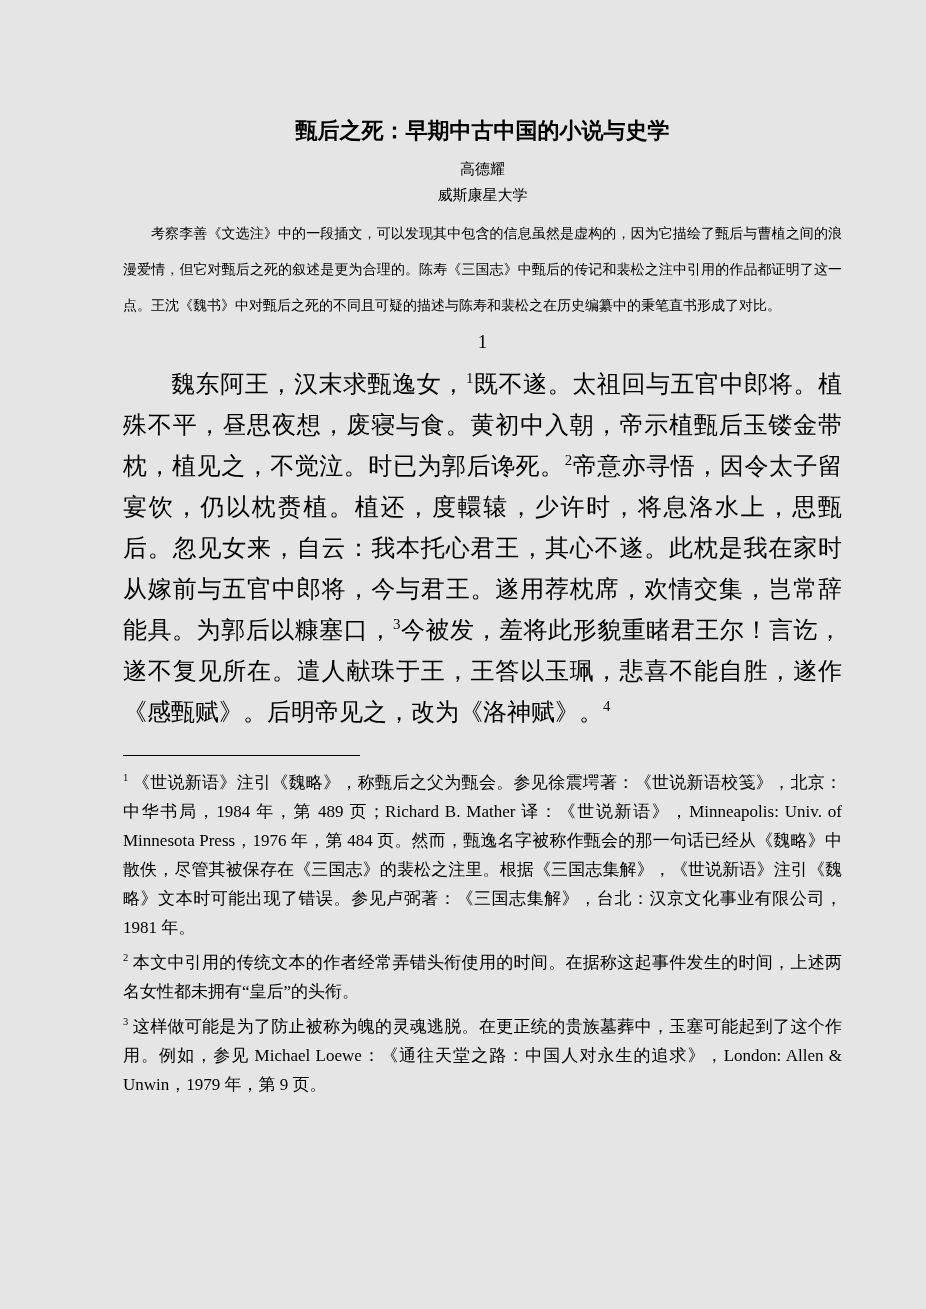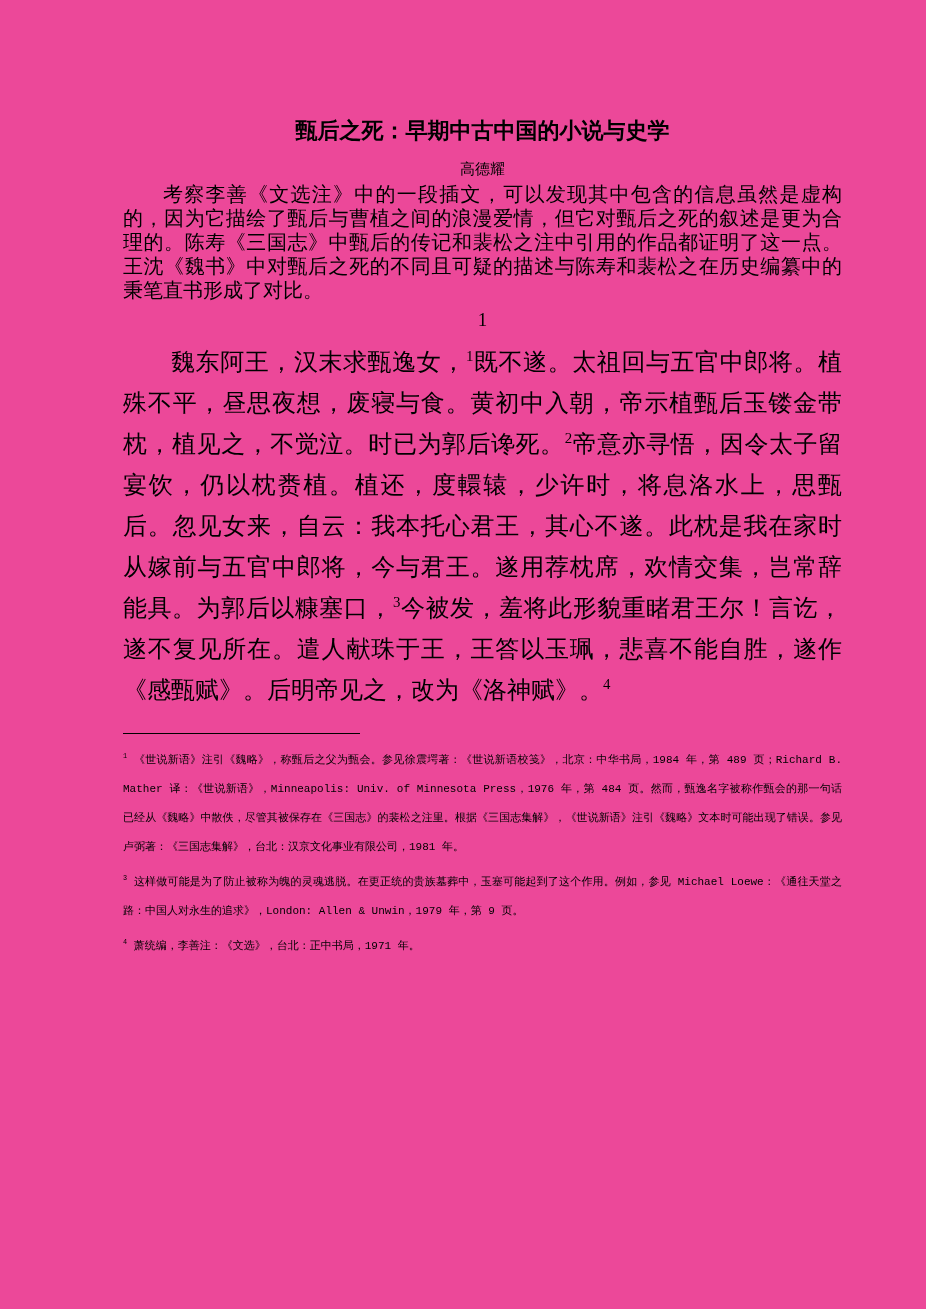--- a/index.html
+++ b/index.html
@@ -8,38 +8,38 @@
     width: 926px;
     min-height: 1309px;
     margin: 0 auto;
     color: #000000;
     font-family: "Liberation Serif", "DejaVu Serif", serif;
   }
   .page {
     width: 926px;
     min-height: 1309px;
     padding: 116px 84px 40px 123px;
-    background: #ec4899;
+    background: #e5e5e5;
   }
   .title {
     font-size: 22px;
     font-weight: bold;
     text-align: center;
     line-height: 30px;
     margin-bottom: 10px;
   }
   .author, .affiliation {
     font-size: 15px;
     text-align: center;
     line-height: 26px;
   }
   .affiliation { margin-bottom: 8px; }
   .body-para {
-    font-size: 20px;
-    line-height: 24px;
+    font-size: 14px;
+    line-height: 36px;
     text-align: justify;
     text-indent: 2em;
   }
   .section-num {
     font-size: 19px;
     line-height: 36px;
     text-align: center;
   }
   .quote-para {
     font-size: 24px;
@@ -52,45 +52,46 @@
     font-size: 0.62em;
     line-height: 0;
     vertical-align: super;
   }
   .footnote-rule {
     border: none;
     border-top: 1px solid #000000;
     width: 237px;
     margin: 22px 0 12px 0;
   }
-  .footnotes { font-size: 11px; font-family: Liberation Mono, monospace; }
+  .footnotes { font-size: 17px; }
   .footnote {
     line-height: 29px;
     text-align: justify;
     text-indent: 0;
     margin-bottom: 6px;
   }
 </style>
 </head>
 <body>
 
 <div class="page">
 
   <h1 class="title">甄后之死：早期中古中国的小说与史学</h1>
 
   <div class="author">高德耀</div>
+  <div class="affiliation">威斯康星大学</div>
 
   <p class="body-para">考察李善《文选注》中的一段插文，可以发现其中包含的信息虽然是虚构的，因为它描绘了甄后与曹植之间的浪漫爱情，但它对甄后之死的叙述是更为合理的。陈寿《三国志》中甄后的传记和裴松之注中引用的作品都证明了这一点。王沈《魏书》中对甄后之死的不同且可疑的描述与陈寿和裴松之在历史编纂中的秉笔直书形成了对比。</p>
 
   <div class="section-num">1</div>
 
 
   <p class="quote-para"><span>魏东阿王，汉末求甄逸女，</span><sup class="fnref">1</sup><span>既不遂。太祖回与五官中郎将。植殊不平，昼思夜想，废寝与食。黄初中入朝，帝示植甄后玉镂金带枕，植见之，不觉泣。时已为郭后谗死。</span><sup class="fnref">2</sup><span>帝意亦寻悟，因令太子留宴饮，仍以枕赉植。植还，度轘辕，少许时，将息洛水上，思甄后。忽见女来，自云：我本托心君王，其心不遂。此枕是我在家时从嫁前与五官中郎将，今与君王。遂用荐枕席，欢情交集，岂常辞能具。为郭后以糠塞口，</span><sup class="fnref">3</sup><span>今被发，羞将此形貌重睹君王尔！言讫，遂不复见所在。遣人献珠于王，王答以玉珮，悲喜不能自胜，遂作《感甄赋》。后明帝见之，改为《洛神赋》。</span><sup class="fnref">4</sup></p>
 
   <hr class="footnote-rule">
 
   <div class="footnotes">
     <p class="footnote"><sup class="fnnum">1</sup> <span>《世说新语》注引《魏略》，称甄后之父为甄会。参见徐震堮著：《世说新语校笺》，北京：中华书局，1984 年，第 489 页；Richard B. Mather 译：《世说新语》，Minneapolis: Univ. of Minnesota Press，1976 年，第 484 页。然而，甄逸名字被称作甄会的那一句话已经从《魏略》中散佚，尽管其被保存在《三国志》的裴松之注里。根据《三国志集解》，《世说新语》注引《魏略》文本时可能出现了错误。参见卢弼著：《三国志集解》，台北：汉京文化事业有限公司，1981 年。</span></p>
+    <p class="footnote"><sup class="fnnum">2</sup> <span>本文中引用的传统文本的作者经常弄错头衔使用的时间。在据称这起事件发生的时间，上述两名女性都未拥有“皇后”的头衔。</span></p>
     <p class="footnote"><sup class="fnnum">3</sup> <span>这样做可能是为了防止被称为魄的灵魂逃脱。在更正统的贵族墓葬中，玉塞可能起到了这个作用。例如，参见 Michael Loewe：《通往天堂之路：中国人对永生的追求》，London: Allen &amp; Unwin，1979 年，第 9 页。</span></p>
-    <p class="footnote"><sup class="fnnum">4</sup> <span>萧统编，李善注：《文选》，台北：正中书局，1971 年。</span></p>
   </div>
 
 </div>
 
 </body></html>

